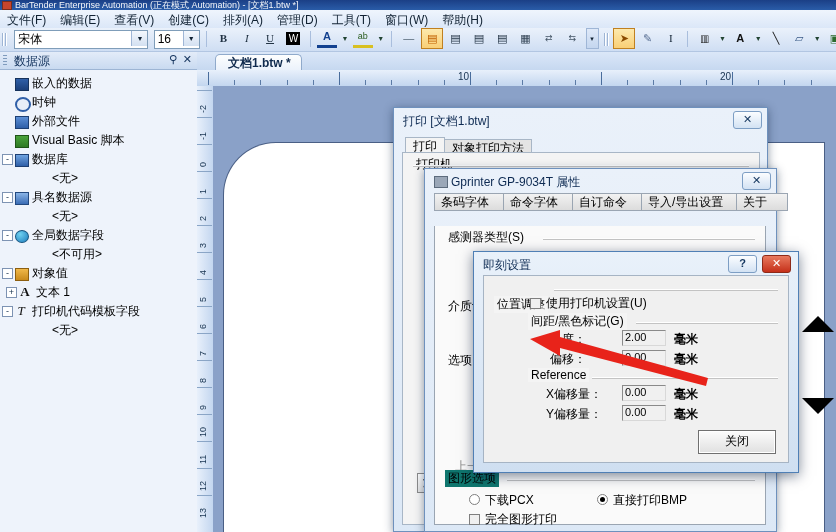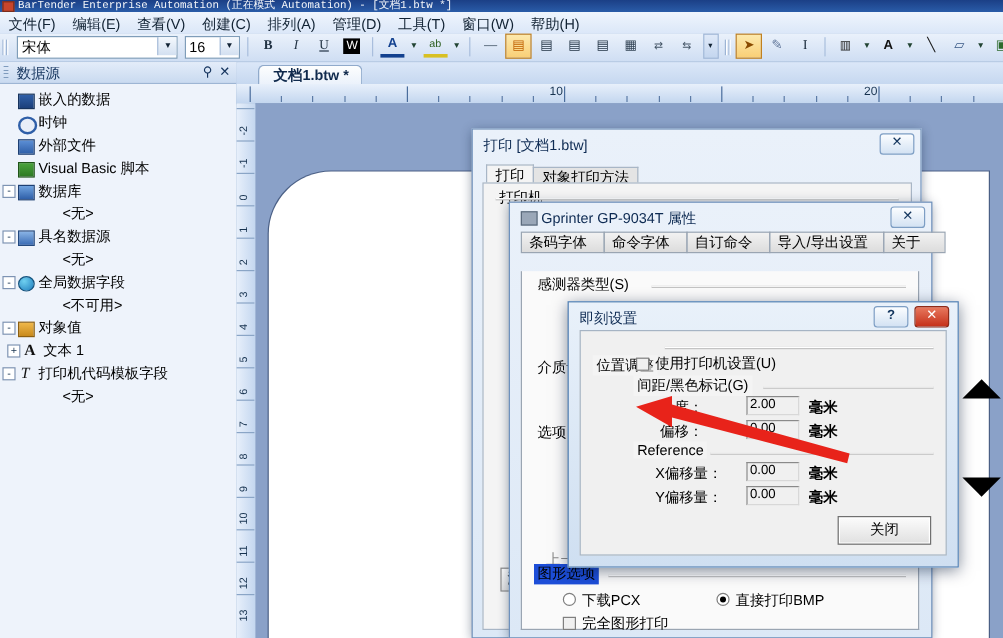--- a/index.html
+++ b/index.html
@@ -16,21 +16,21 @@
   .titlebar{
     position:absolute;left:0;top:0;width:836px;height:10px;
     background:linear-gradient(#1b3f86,#2a5ca8);
     color:#fff;font-size:9px;line-height:10px;
     white-space:nowrap;overflow:hidden;
   }
   .titlebar .tb-ico{
     display:inline-block;width:8px;height:7px;margin:1px 3px 0 2px;
     background:#c8452c;border:1px solid #7a2d1d;vertical-align:top;
   }
-  .titlebar .tb-text{display:inline-block;vertical-align:top;opacity:.95;font-family:Liberation Mono, monospace;}
+  .titlebar .tb-text{display:inline-block;vertical-align:top;opacity:.95;}
 
   
   .menubar{
     position:absolute;left:0;top:10px;width:836px;height:18px;
     background:linear-gradient(#eff5fd,#dbe7f8);
     border-bottom:1px solid #b7cbe6;
     white-space:nowrap;
   }
   .menubar .mi{
     display:inline-block;padding:2px 7px 0 7px;height:16px;
@@ -442,21 +442,21 @@
         <span class="grp-label" style="left:10px;top:72px;background:#fafafa;">介质设置</span>
         <span class="grp-line" style="left:70px;top:81px;right:10px;"></span>
 
         <span class="grp-label" style="left:10px;top:126px;background:#fafafa;">选项</span>
         <span class="grp-line" style="left:48px;top:135px;right:10px;"></span>
 
         <span class="cap" style="left:20px;top:232px;color:#8b8b8b;">上一个元素之后的裁剪偏差</span>
         <span class="fld" style="left:176px;top:230px;width:44px;color:#8b8b8b;">0.00</span>
         <span class="unit" style="left:232px;top:231px;color:#9b9b9b;">毫米</span>
 
-        <span class="grp-label" style="left:10px;top:244px;background:#1d4ed8;">图形选项</span>
+        <span class="grp-label" style="left:10px;top:244px;background:#0f766e;">图形选项</span>
         <span class="grp-line" style="left:72px;top:253px;right:10px;"></span>
 
         <span class="radio" style="left:34px;top:268px;"></span>
         <span class="cap" style="left:50px;top:266px;">下载PCX</span>
 
         <span class="radio on" style="left:162px;top:268px;"></span>
         <span class="cap" style="left:178px;top:266px;">直接打印BMP</span>
 
         <span class="cbx" style="left:34px;top:288px;"></span>
         <span class="cap" style="left:50px;top:285px;">完全图形打印</span>

